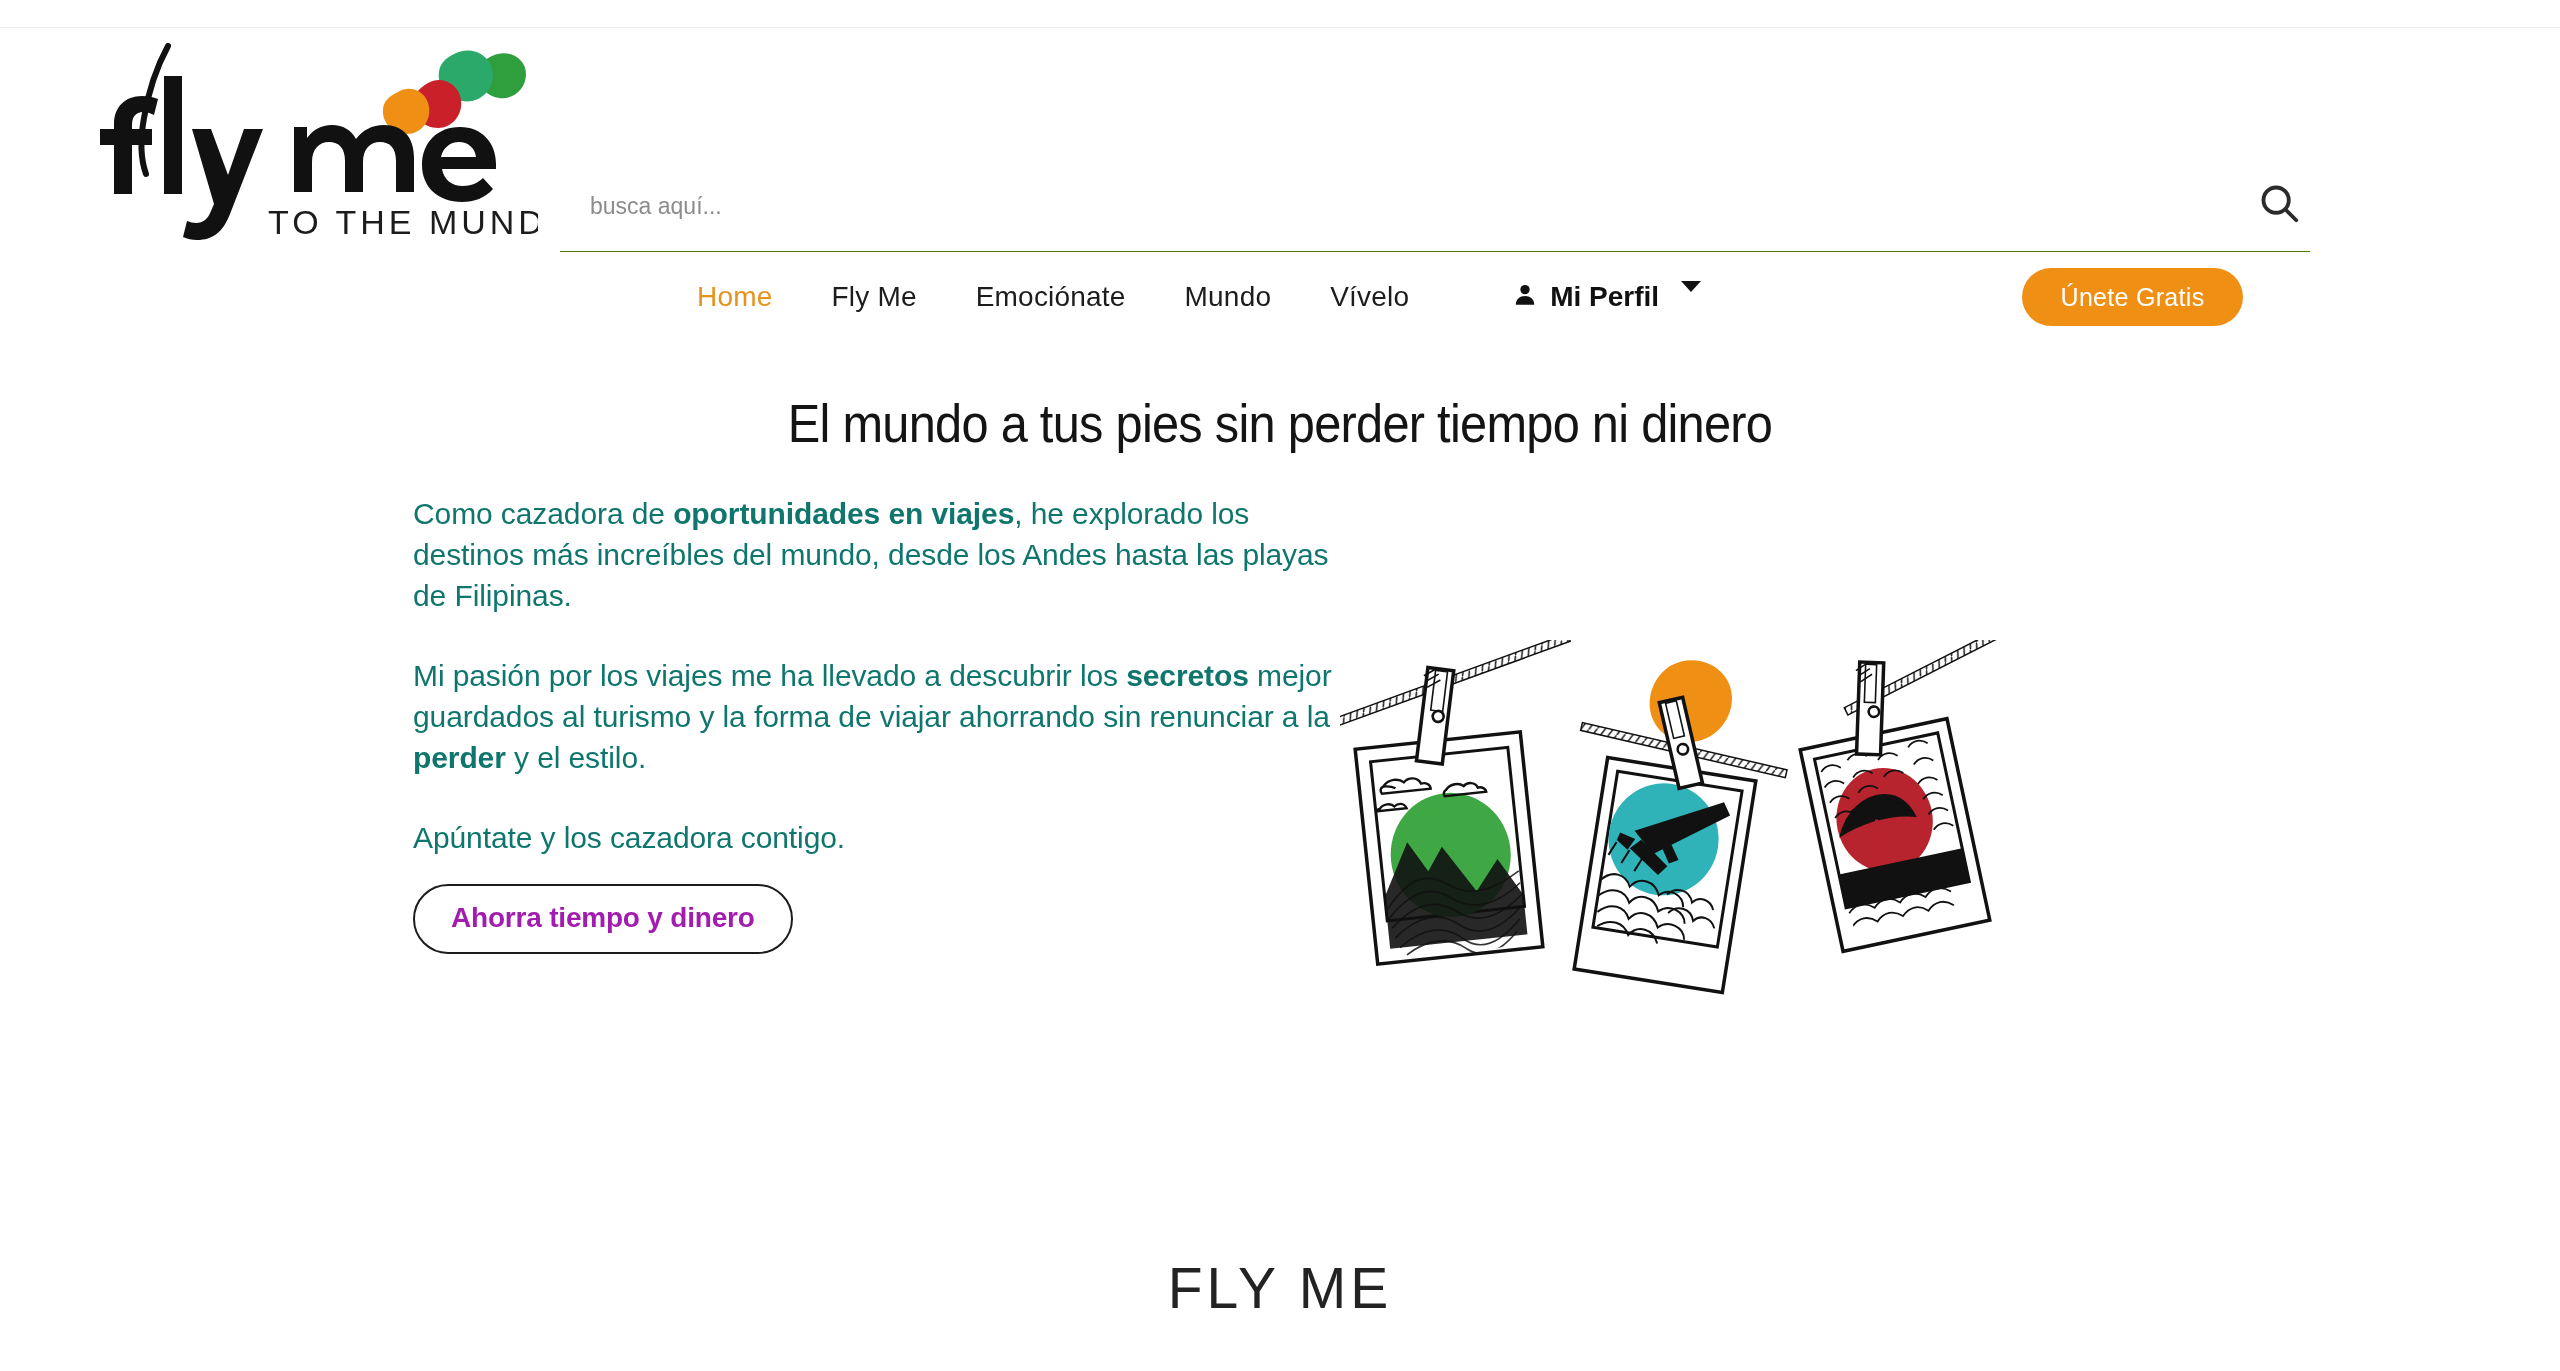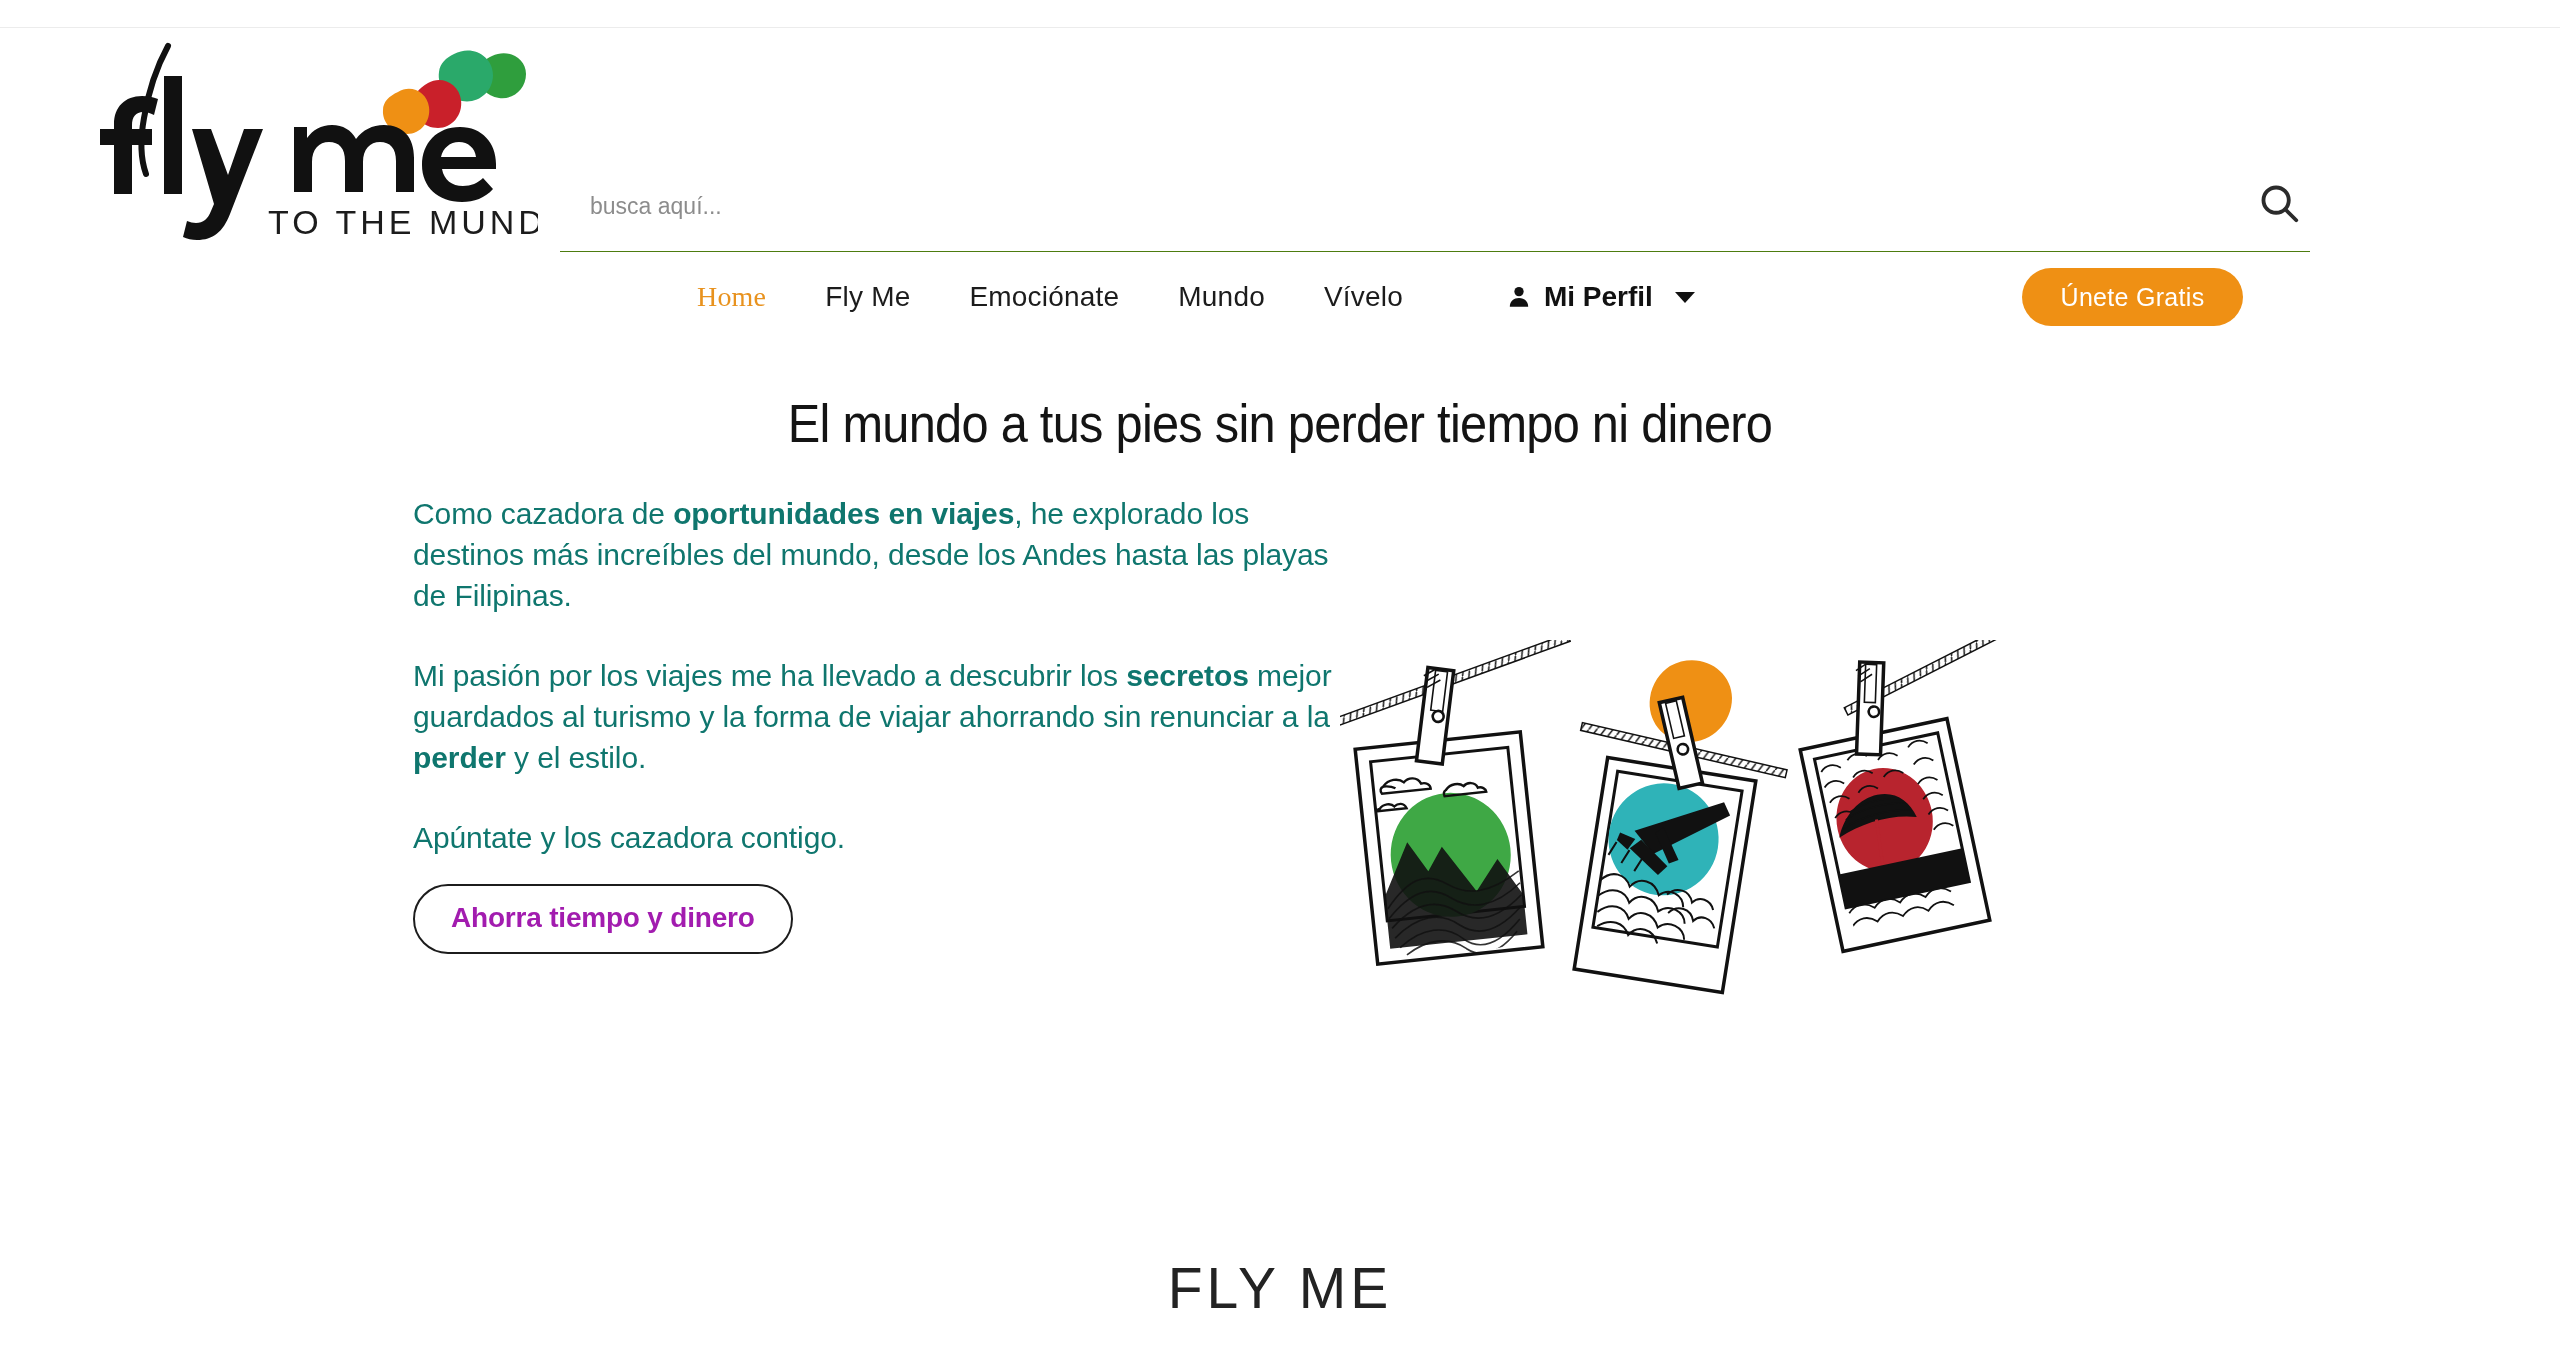--- a/index.html
+++ b/index.html
@@ -80,24 +80,23 @@
   }
   .nav-link {
     font-size: 28px;
     letter-spacing: .2px;
     color: #1c1c1c;
     text-decoration: none;
     white-space: nowrap;
     cursor: pointer;
     margin-right: 59px;
   }
-  .nav-link.active { color: #e8921e; font-family: Liberation Serif, serif; }
+  .nav-link.active { color: #e8921e; }
   .profile {
     display: flex;
-    align-items: center;
     gap: 12px;
     margin-left: 44px;
     cursor: pointer;
     white-space: nowrap;
   }
   .profile-label { font-size: 28px; font-weight: 700; color: #111; }
   .caret { width: 0; height: 0;
     border-left: 10px solid transparent;
     border-right: 10px solid transparent;
     border-top: 11px solid #111;

